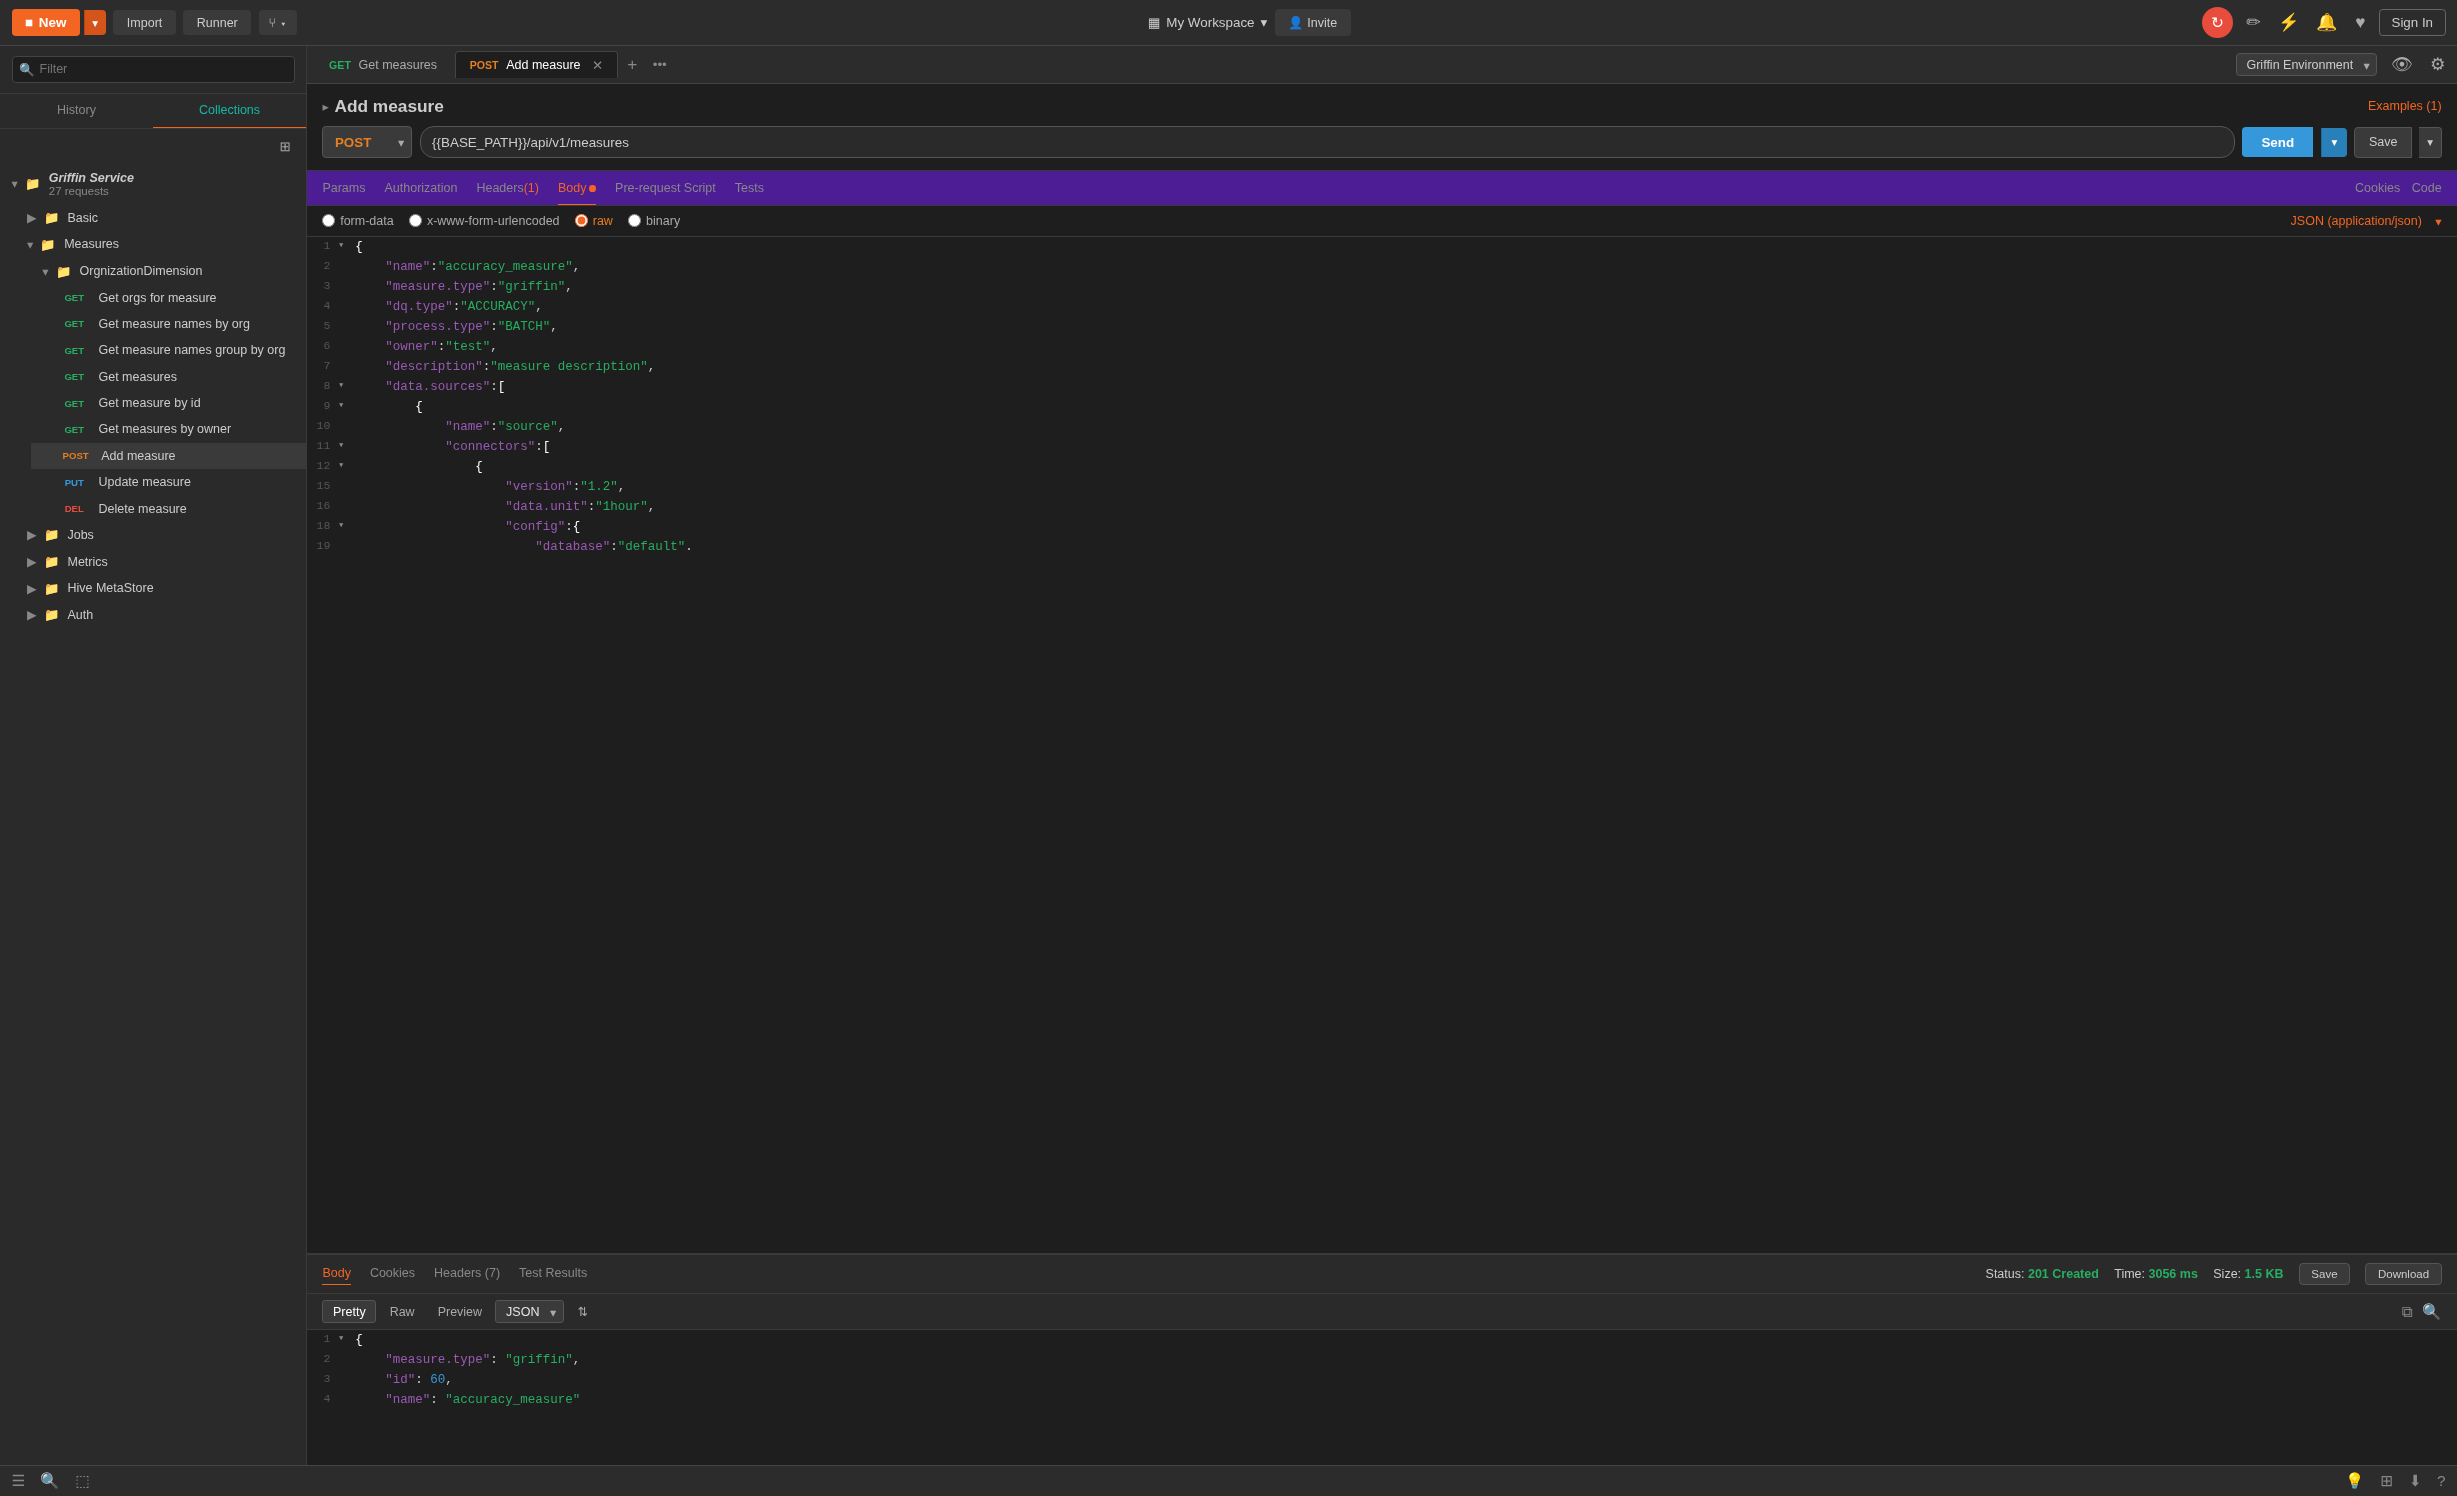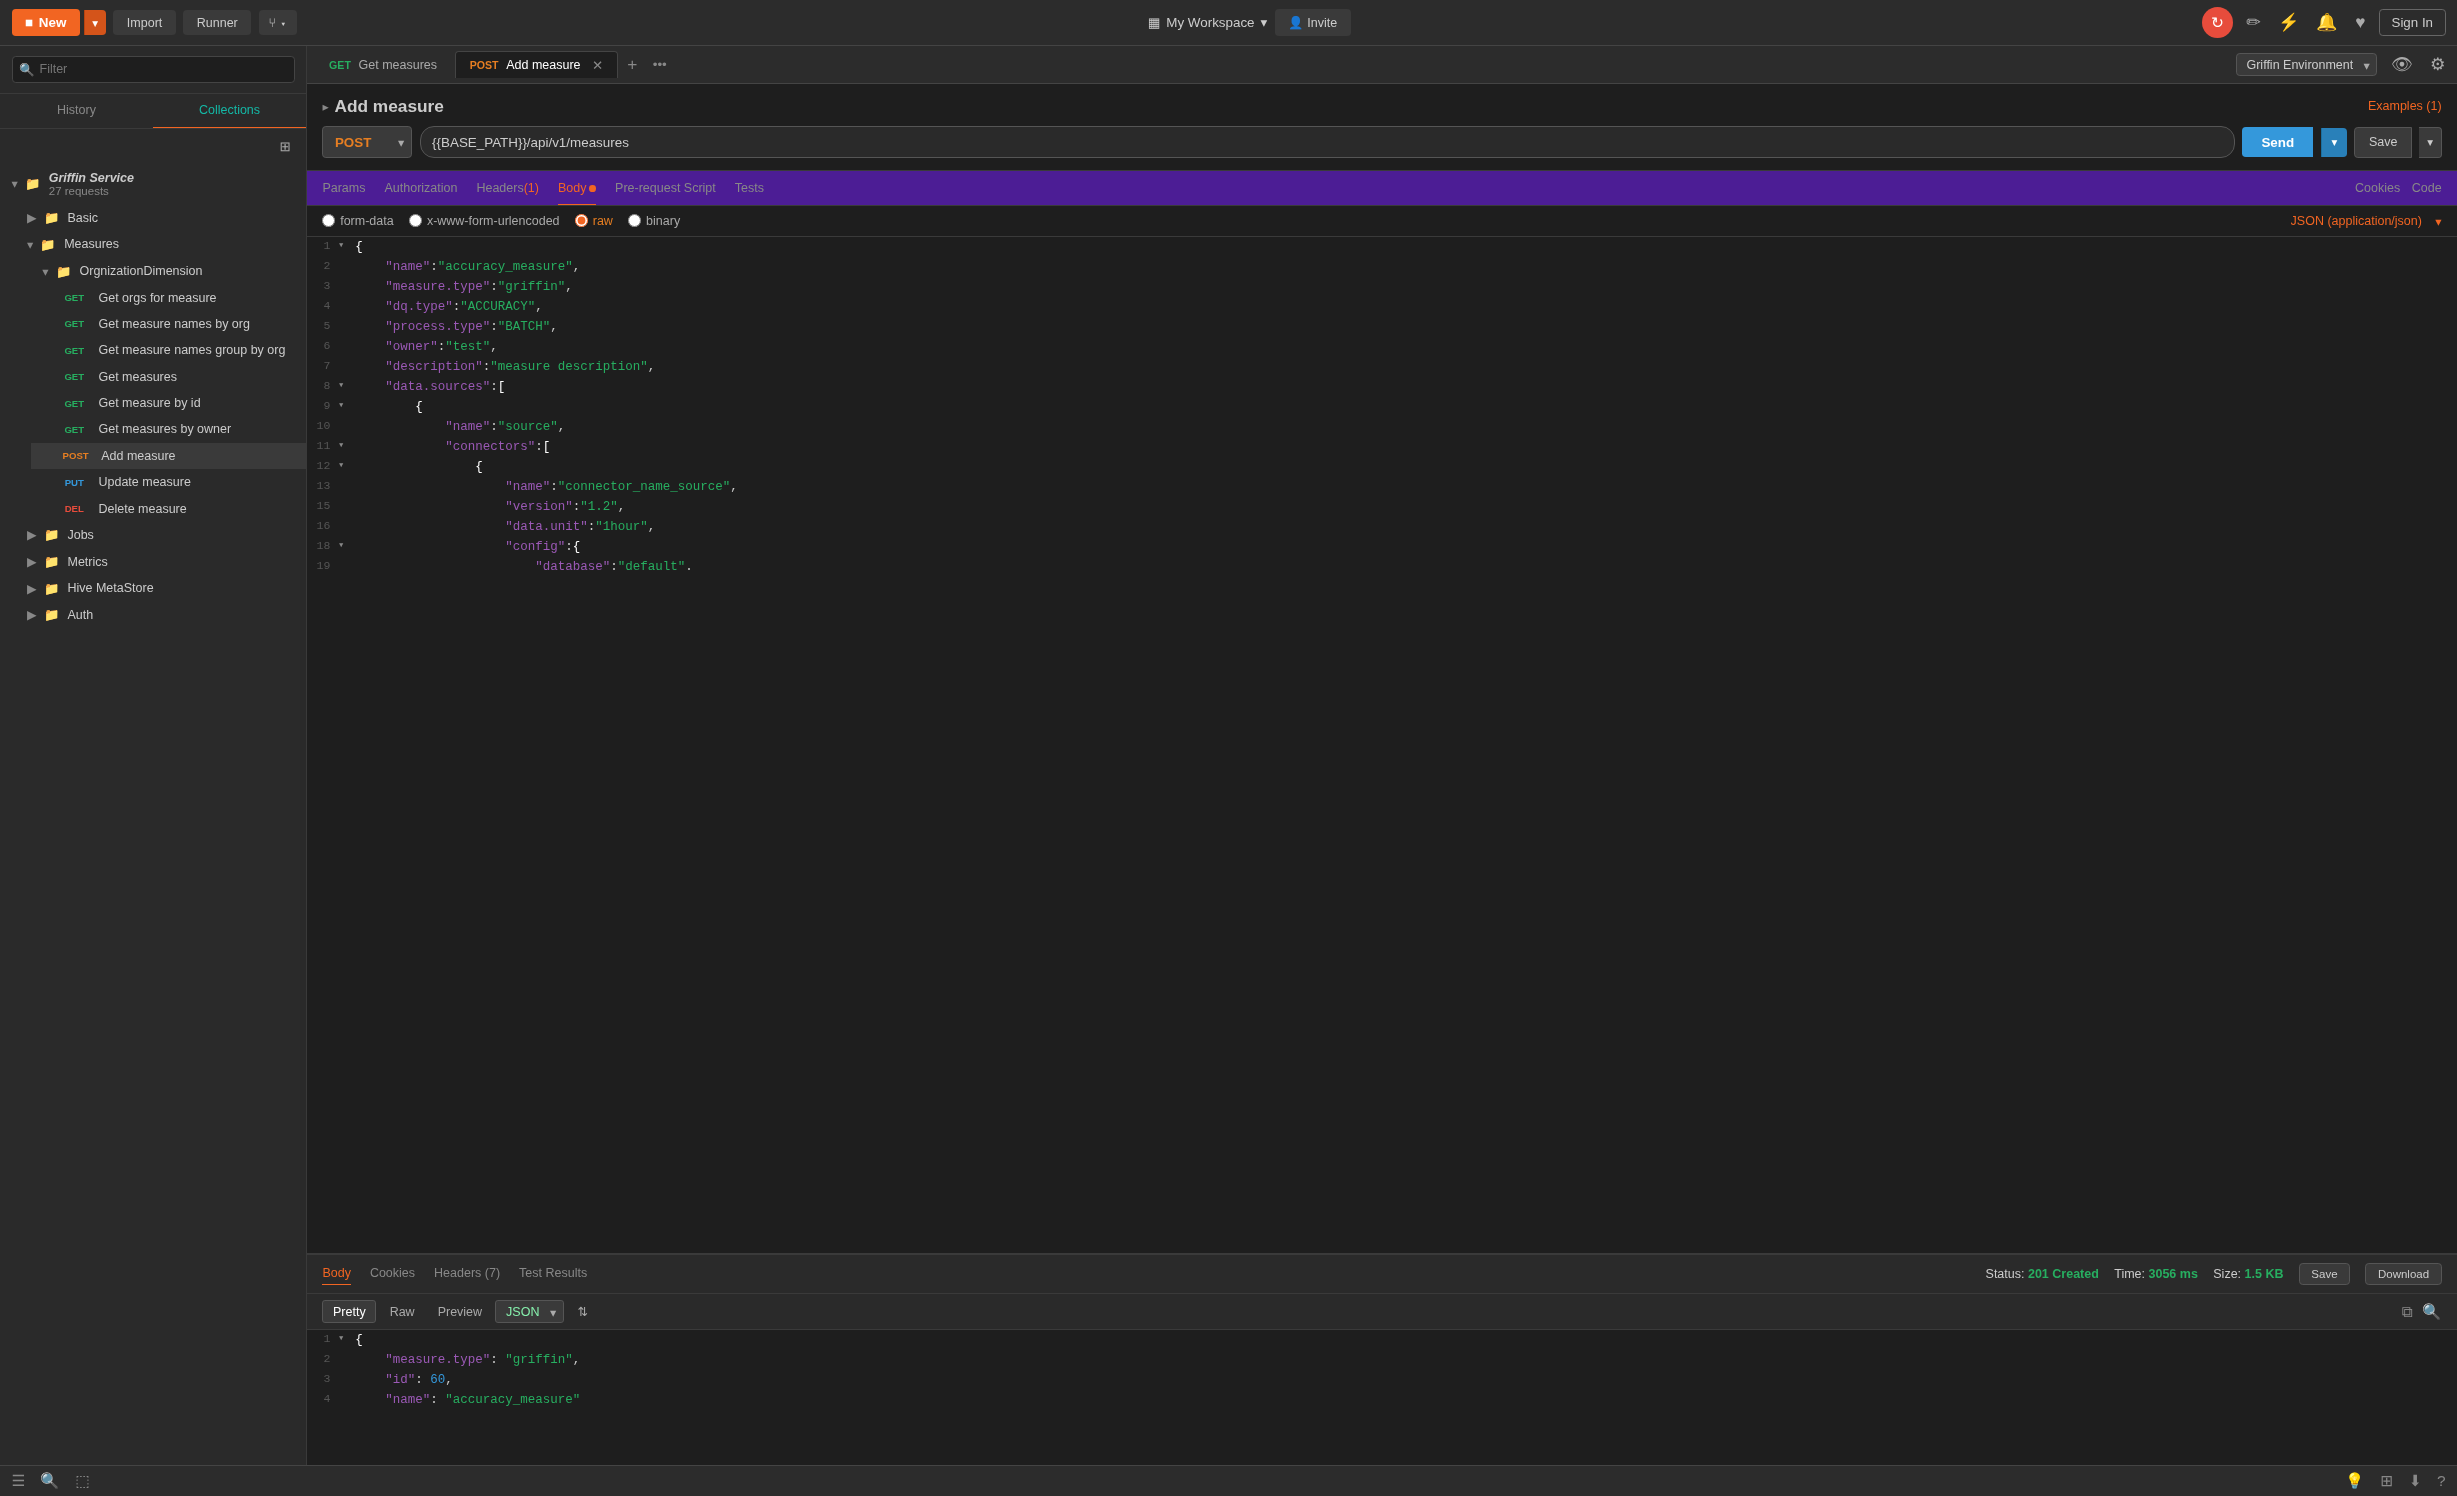--- a/index.html
+++ b/index.html
@@ -600,21 +600,21 @@
     }
     .resp-format-btn.active {
       background: #3a3a3a;
       color: #fff;
       border: 1px solid #555;
     }
     .resp-json-wrap { position: relative; }
     .resp-json-select {
       background: #3a3a3a;
       border: 1px solid #555;
-      color: #86efac;
+      color: #e5e5e5;
       padding: 3.8px 23px 3.8px 9.6px;
       border-radius: 2.9px;
       font-size: 12.5px;
       appearance: none;
       cursor: pointer;
       outline: none;
     }
     .resp-json-wrap::after {
       content: '▾';
       position: absolute;
@@ -980,25 +980,20 @@
         <span class="line-num">11</span>
         <span class="line-toggle">▾</span>
         <span class="line-content">            <span class="c-key">"connectors"</span><span class="c-colon">:</span><span class="c-bracket">[</span></span>
       </div>
       <div class="code-line">
         <span class="line-num">12</span>
         <span class="line-toggle">▾</span>
         <span class="line-content">                <span class="c-brace">{</span></span>
       </div>
       <div class="code-line">
-        <span class="line-num">13</span>
-        <span class="line-toggle"></span>
-        <span class="line-content">                    <span class="c-key">"name"</span><span class="c-colon">:</span><span class="c-str">"connector_name_source"</span><span class="c-comma">,</span></span>
-      </div>
-      <div class="code-line">
         <span class="line-num">15</span>
         <span class="line-toggle"></span>
         <span class="line-content">                    <span class="c-key">"version"</span><span class="c-colon">:</span><span class="c-str">"1.2"</span><span class="c-comma">,</span></span>
       </div>
       <div class="code-line">
         <span class="line-num">16</span>
         <span class="line-toggle"></span>
         <span class="line-content">                    <span class="c-key">"data.unit"</span><span class="c-colon">:</span><span class="c-str">"1hour"</span><span class="c-comma">,</span></span>
       </div>
       <div class="code-line">

